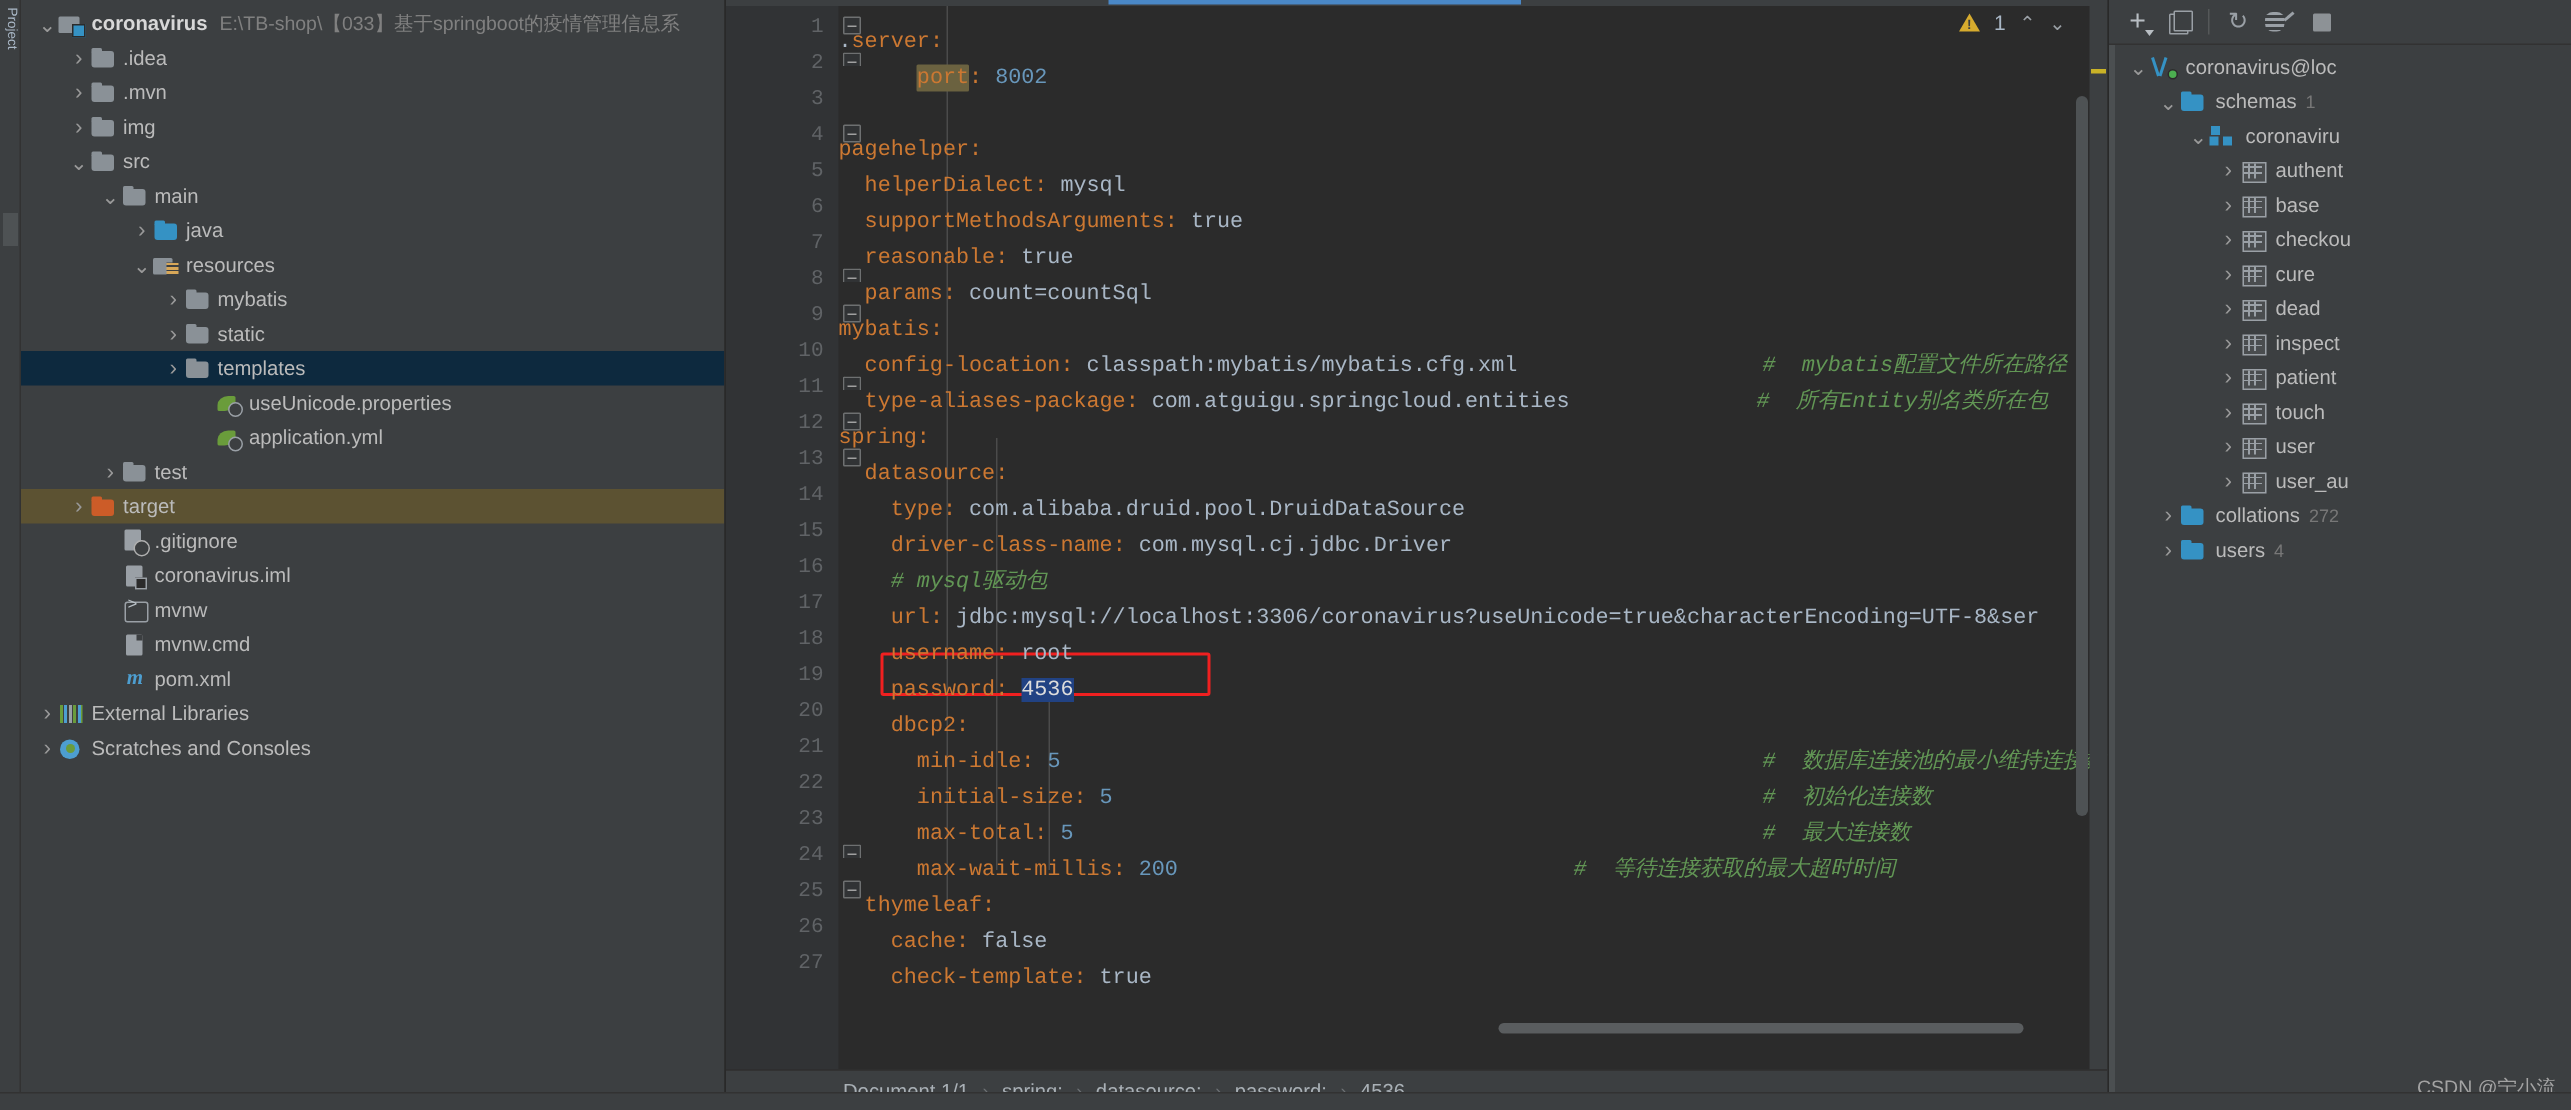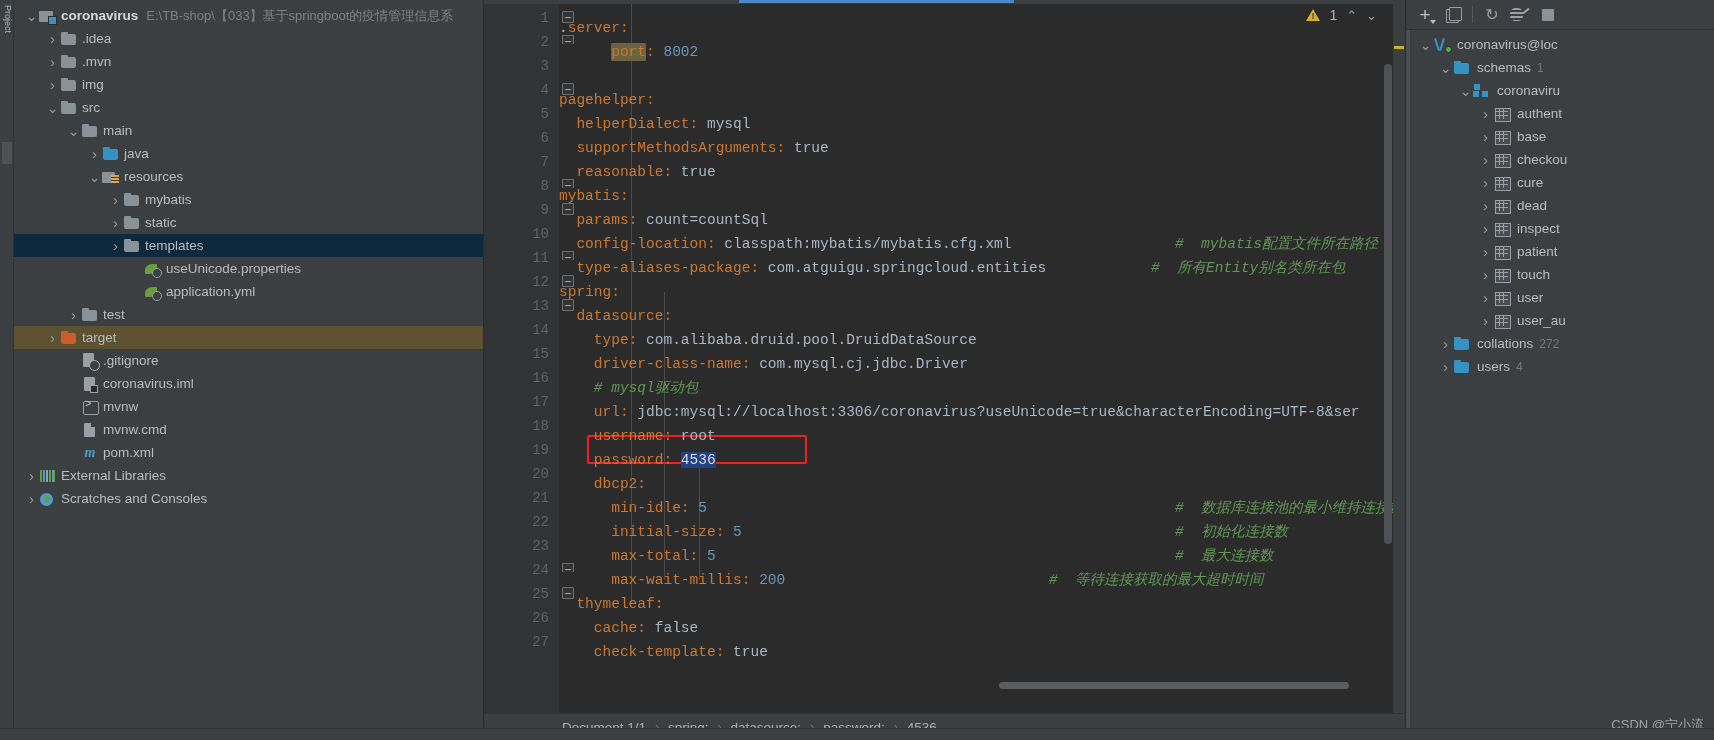--- a/index.html
+++ b/index.html
@@ -531,24 +531,24 @@
         <div class="indent-guide" style="left:140px;top:456px;height:120px"></div>
 
         <div class="redbox" id="password-redbox" style="left: 28px; top: 431px; width: 220px; height: 29px;"></div>
       <div class="cline"><span class="v">.</span><span class="k">server</span><span class="k">:</span></div>
           <div class="cline"><span class="v">      </span><span class="k hl-port">port</span><span class="k">: </span><span class="num">8002</span></div>
           <div class="cline"></div>
           <div class="cline"><span class="k">pagehelper</span><span class="k">:</span></div>
           <div class="cline"><span class="v">  </span><span class="k">helperDialect</span><span class="k">: </span><span class="v">mysql</span></div>
           <div class="cline"><span class="v">  </span><span class="k">supportMethodsArguments</span><span class="k">: </span><span class="v">true</span></div>
           <div class="cline"><span class="v">  </span><span class="k">reasonable</span><span class="k">: </span><span class="v">true</span></div>
+          <div class="cline"><span class="v">  </span><span class="k">params</span><span class="k">: </span><span class="v">count=countSql</span></div>
           <div class="cline"><span class="k">mybatis</span><span class="k">:</span></div>
-          <div class="cline"><span class="v">  </span><span class="k">params</span><span class="k">: </span><span class="v">count=countSql</span></div>
           <div class="cline"><span class="v">  </span><span class="k">config-location</span><span class="k">: </span><span class="v">classpath:mybatis/mybatis.cfg.xml</span><span class="cm" style="position: absolute; left: 616px; top: 0px;">#  mybatis配置文件所在路径</span></div>
-          <div class="cline"><span class="v">  </span><span class="k">type-aliases-package</span><span class="k">: </span><span class="v">com.atguigu.springcloud.entities</span><span class="cm" style="position: absolute; left: 592px; top: 0px; font-style: italic;">#  所有Entity别名类所在包</span></div>
+          <div class="cline"><span class="v">  </span><span class="k">type-aliases-package</span><span class="k">: </span><span class="v">com.atguigu.springcloud.entities</span><span class="cm" style="position: absolute; left: 612px; top: 0px; font-style: italic;">#  所有Entity别名类所在包</span></div>
           <div class="cline"><span class="k">spring</span><span class="k">:</span></div>
           <div class="cline"><span class="v">  </span><span class="k">datasource</span><span class="k">:</span></div>
           <div class="cline"><span class="v">    </span><span class="k">type</span><span class="k">: </span><span class="v">com.alibaba.druid.pool.DruidDataSource</span></div>
           <div class="cline"><span class="v">    </span><span class="k">driver-class-name</span><span class="k">: </span><span class="v">com.mysql.cj.jdbc.Driver</span></div>
           <div class="cline"><span class="v">    </span><span class="cm"># mysql驱动包</span></div>
           <div class="cline"><span class="v">    </span><span class="k">url</span><span class="k">: </span><span class="v">jdbc:mysql://localhost:3306/coronavirus?useUnicode=true&amp;characterEncoding=UTF-8&amp;ser</span></div>
           <div class="cline"><span class="v">    </span><span class="k">username</span><span class="k">: </span><span class="v">root</span></div>
           <div class="cline"><span class="v">    </span><span class="k">password</span><span class="k">: </span><span class="sel">4536</span></div>
           <div class="cline"><span class="v">    </span><span class="k">dbcp2</span><span class="k">:</span></div>
           <div class="cline"><span class="v">      </span><span class="k">min-idle</span><span class="k">: </span><span class="num">5</span><span class="cm" style="position: absolute; left: 616px; top: 0px;">#  数据库连接池的最小维持连接数</span></div>

